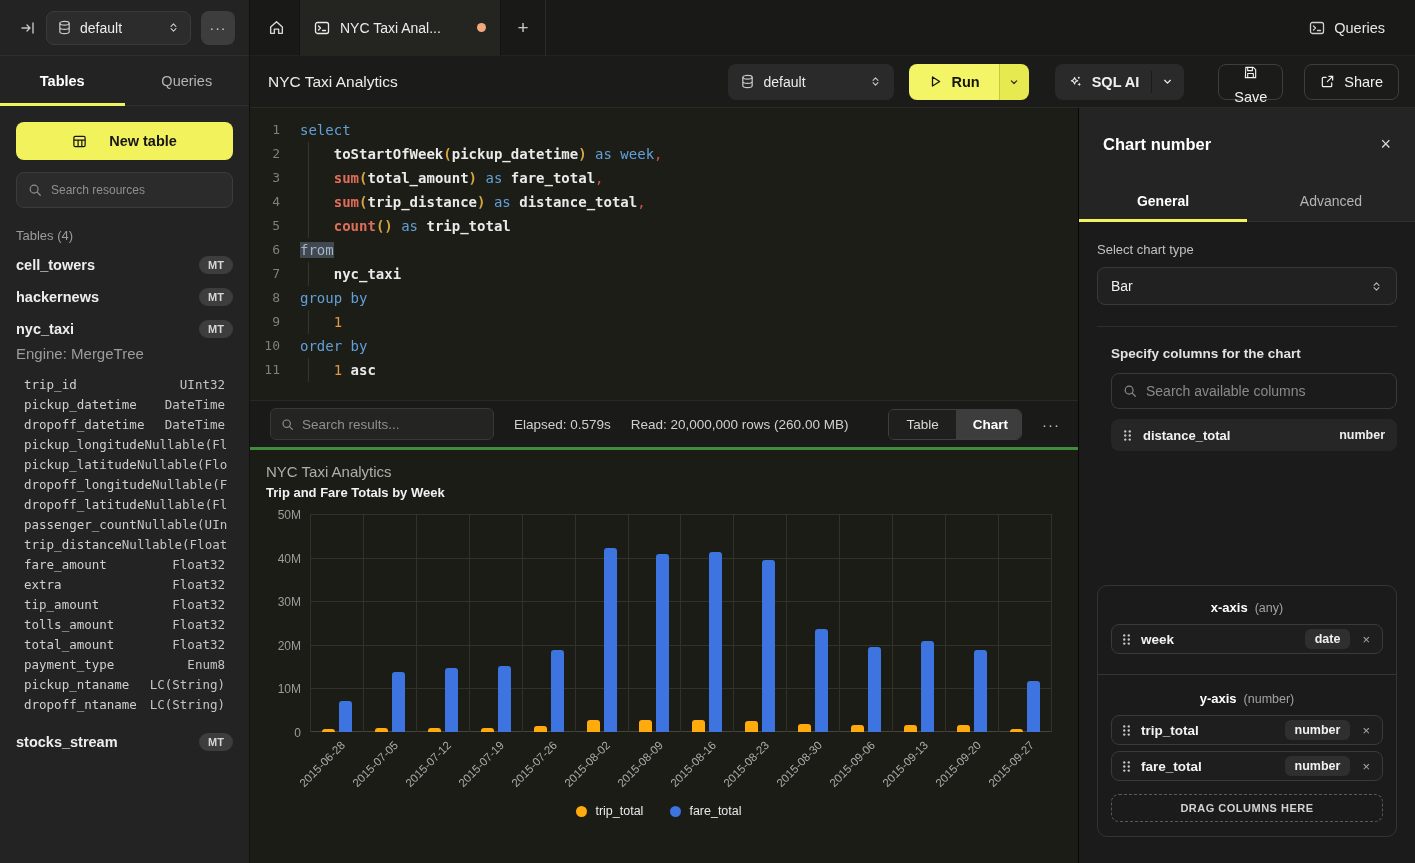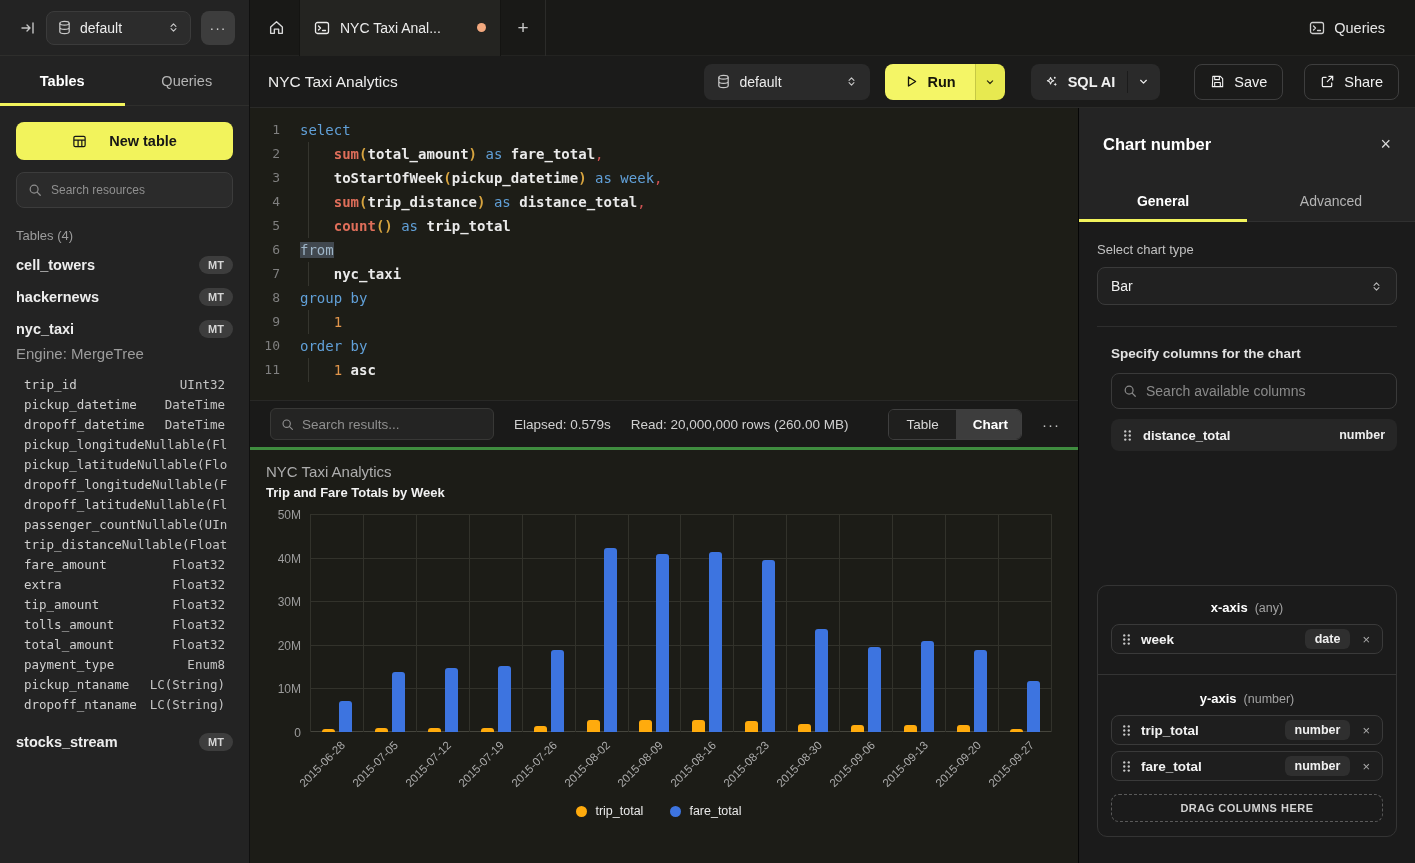--- a/index.html
+++ b/index.html
@@ -64,21 +64,21 @@
   .qh-title{font-size:15.5px;font-weight:500;color:#ECECEC;flex:1;}
   .hd-db{width:166px;height:36px;background:#2A2A2A;border-radius:8px;display:flex;align-items:center;gap:9px;padding:0 12px;color:#C8C8C8;cursor:pointer;}
   .hd-db .val{flex:1;font-size:14px;color:#ECECEC;}
   .run-btn{display:flex;height:36px;margin-left:15px;border-radius:8px;overflow:hidden;cursor:pointer;}
   .run-main{background:#F4F566;color:#15150A;display:flex;align-items:center;gap:9px;padding:0 19px;font-size:14.5px;font-weight:600;}
   .run-caret{width:30px;background:#E7E950;color:#2A2A12;display:flex;align-items:center;justify-content:center;border-left:1px solid rgba(0,0,0,.14);}
   .sqlai-btn{height:36px;margin-left:26px;background:#2A2A2A;border-radius:8px;display:flex;align-items:center;padding:0 10px 0 13px;cursor:pointer;}
   .sqlai-btn .lbl{font-size:14.5px;font-weight:600;color:#F0F0F0;margin:0 12px 0 9px;}
   .sqlai-btn .sep{width:1px;height:22px;background:#1B1B1B;margin-right:9px;}
   .ghost-btn{height:36px;background:transparent;border:1px solid #3E3E3E;border-radius:8px;display:flex;align-items:center;gap:9px;padding:0 15px;font-size:14.5px;color:#F0F0F0;cursor:pointer;font-family:inherit;}
-  .save-btn{margin-left:34px;}
+  .save-btn{margin-left:34px;flex-direction:column;}
   .share-btn{margin-left:21px;}
 
   .content-row{flex:1;display:flex;min-height:0;}
   .editor-col{width:828px;flex:none;display:flex;flex-direction:column;min-height:0;}
 
   
   .editor{flex:1;background:var(--bg-editor);padding:10px 0 0;display:flex;overflow:hidden;font-family:"DejaVu Sans Mono",monospace;font-size:14px;line-height:24px;}
   .gutter{width:42px;flex:none;text-align:right;color:#7F7F7F;font-size:13px;padding-right:12px;}
   .code{flex:1;position:relative;padding-left:8px;}
   .code-line{white-space:pre;position:relative;}
@@ -415,22 +415,22 @@
             <div class="ln">5</div>
             <div class="ln">6</div>
             <div class="ln">7</div>
             <div class="ln">8</div>
             <div class="ln">9</div>
             <div class="ln">10</div>
             <div class="ln">11</div>
           </div>
         <div class="code">
             <div class="code-line"><span class="tok-kw">select</span></div>
+            <div class="code-line"><span class="guide"></span><span class="tok-ws">    </span><span class="tok-id">toStartOfWeek</span><span class="tok-pr">(</span><span class="tok-id">pickup_datetime</span><span class="tok-pr">)</span><span class="tok-ws"> </span><span class="tok-kw">as</span><span class="tok-ws"> </span><span class="tok-kw">week</span><span class="tok-pu">,</span></div>
             <div class="code-line"><span class="guide"></span><span class="tok-ws">    </span><span class="tok-fn">sum</span><span class="tok-pr">(</span><span class="tok-id">total_amount</span><span class="tok-pr">)</span><span class="tok-ws"> </span><span class="tok-kw">as</span><span class="tok-ws"> </span><span class="tok-id">fare_total</span><span class="tok-pu">,</span></div>
-            <div class="code-line"><span class="guide"></span><span class="tok-ws">    </span><span class="tok-id">toStartOfWeek</span><span class="tok-pr">(</span><span class="tok-id">pickup_datetime</span><span class="tok-pr">)</span><span class="tok-ws"> </span><span class="tok-kw">as</span><span class="tok-ws"> </span><span class="tok-kw">week</span><span class="tok-pu">,</span></div>
             <div class="code-line"><span class="guide"></span><span class="tok-ws">    </span><span class="tok-fn">sum</span><span class="tok-pr">(</span><span class="tok-id">trip_distance</span><span class="tok-pr">)</span><span class="tok-ws"> </span><span class="tok-kw">as</span><span class="tok-ws"> </span><span class="tok-id">distance_total</span><span class="tok-pu">,</span></div>
             <div class="code-line"><span class="guide"></span><span class="tok-ws">    </span><span class="tok-fn">count</span><span class="tok-pr">()</span><span class="tok-ws"> </span><span class="tok-kw">as</span><span class="tok-ws"> </span><span class="tok-id">trip_total</span></div>
             <div class="code-line"><span class="tok-sel">from</span></div>
             <div class="code-line"><span class="guide"></span><span class="tok-ws">    </span><span class="tok-id">nyc_taxi</span></div>
             <div class="code-line"><span class="tok-kw">group by</span></div>
             <div class="code-line"><span class="guide"></span><span class="tok-ws">    </span><span class="tok-num">1</span></div>
             <div class="code-line"><span class="tok-kw">order by</span></div>
             <div class="code-line"><span class="guide"></span><span class="tok-ws">    </span><span class="tok-num">1</span><span class="tok-ws"> </span><span class="tok-id">asc</span></div>
           </div>
       </div>

